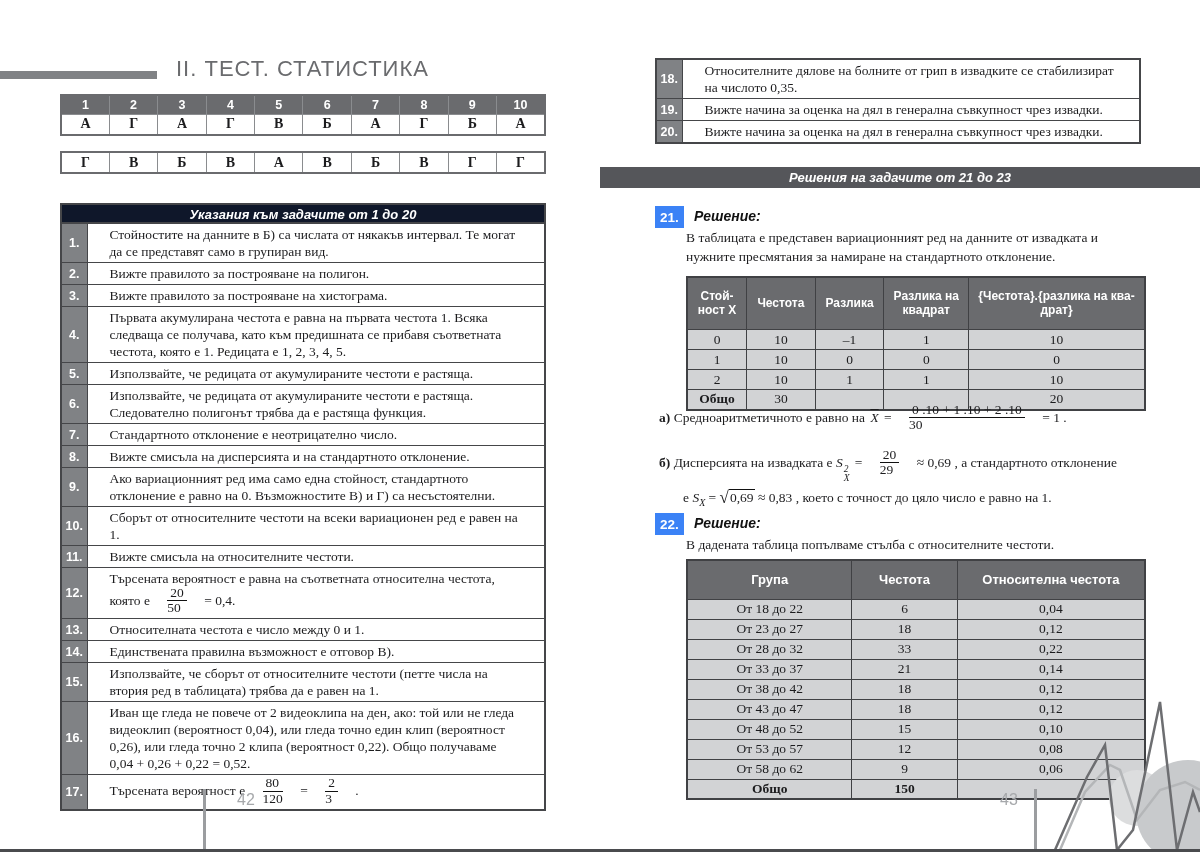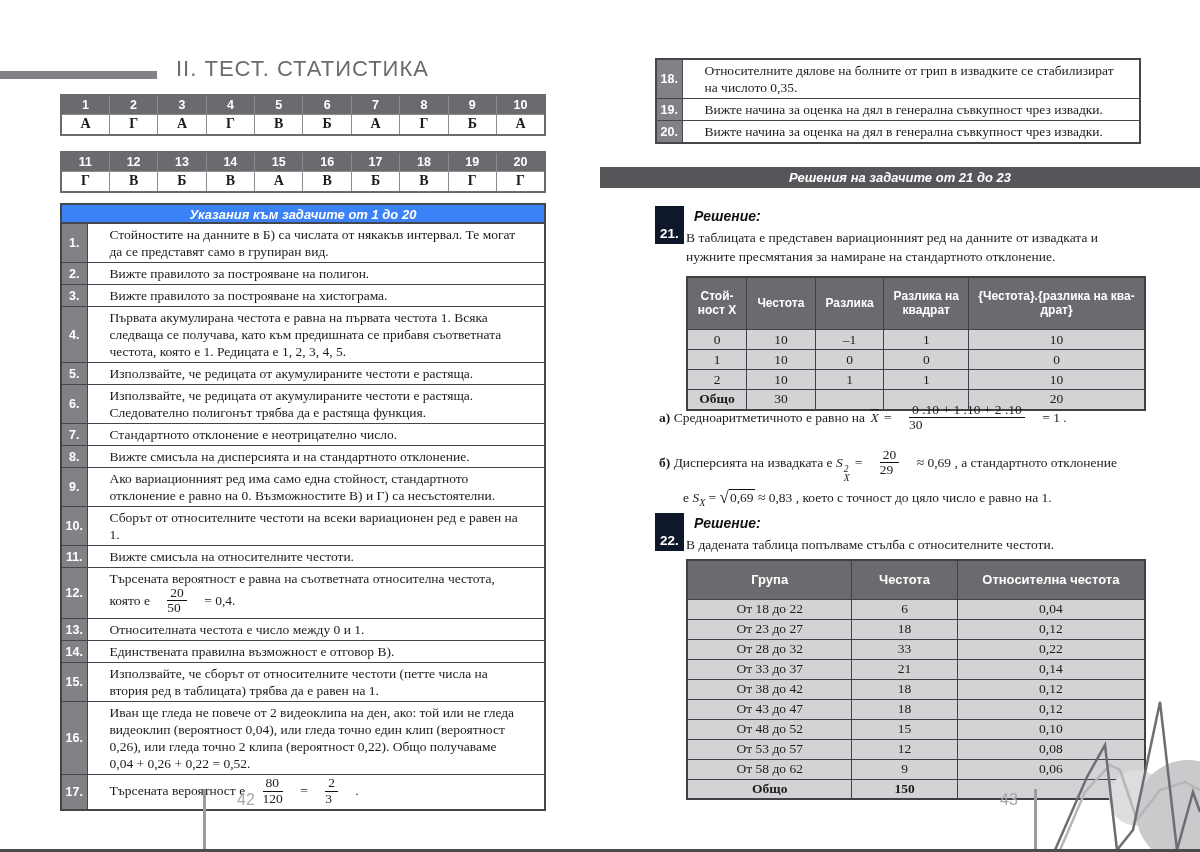--- a/index.html
+++ b/index.html
@@ -16,21 +16,21 @@
   
   table{border-collapse:collapse}
   .ans{width:486px;table-layout:fixed;border:2px solid #6a6b6e}
   .ans th{background:#6a6b6e;color:#fff;font-family:"Liberation Sans",sans-serif;
           font-size:12.5px;font-weight:bold;height:19px;border:1px solid #8a8c8f}
   .ans td{background:#fff;font-weight:bold;font-size:14px;text-align:center;height:21px;
           border:1px solid #8a8c8f}
 
   
   .hints{width:486px;border:2px solid #454649;table-layout:fixed}
-  .hints caption{background:#3b82f6;color:#fff;font-family:"Liberation Sans",sans-serif;
+  .hints caption{background:#0f172a;color:#fff;font-family:"Liberation Sans",sans-serif;
                  font-style:italic;font-weight:bold;font-size:13px;height:19px;line-height:19px;
                  caption-side:top;border:2px solid #454649;border-bottom:none}
   .hints td{border:1px solid #454649;vertical-align:middle}
   .hints .hn{width:26px;background:#808285;color:#fff;text-align:center;
              font-family:"Liberation Sans",sans-serif;font-weight:bold;font-size:12.5px}
   .hints .ht{background:#fff;padding:2px 22px;font-size:13.5px;line-height:17px}
 
   
   .frac{display:inline-block;vertical-align:middle;text-align:left;line-height:1.05;
         margin:0 14px;position:relative;top:-1px}
@@ -42,22 +42,22 @@
   .svar{font-style:italic}
   .subx{font-size:10px;font-style:italic}
   .rad{font-size:17px;vertical-align:-1px}
   .radbody{border-top:1.2px solid #111;padding:0 1px}
   .fline{font-size:13.5px;line-height:19px}
 
   
   #solutions-bar{left:600px;top:167px;width:600px;height:21px;background:#55565a;
                  color:#fff;font-family:"Liberation Sans",sans-serif;font-style:italic;
                  font-weight:bold;font-size:13px;text-align:center;line-height:21px}
-  .solnum{background:#0f172a;color:#fff;font-family:"Liberation Sans",sans-serif;
-          font-weight:bold;font-size:13.5px;padding:20px 5px 3px}
+  .solnum{background:#3b82f6;color:#fff;font-family:"Liberation Sans",sans-serif;
+          font-weight:bold;font-size:13.5px;padding:4px 5px 3px}
   .sollabel{font-family:Liberation Sans, sans-serif;font-style:italic;font-weight:bold;
             font-size:14px;color:#111}
   .intro{width:462px;font-size:13.5px;line-height:18.5px}
 
   
   .stable{width:460px;border:2px solid #404144}
   .stable th{background:#6a6b6e;color:#fff;font-family:"Liberation Sans",sans-serif;
              font-weight:bold;font-size:12px;line-height:13.5px;border:1px solid #404144;
              padding:12px 2px;vertical-align:middle}
   .stable th span{display:block;text-align:center}
@@ -106,32 +106,20 @@
       <td>А</td>
       <td>Г</td>
       <td>Б</td>
       <td>А</td>
     </tr>
   </tbody>
     </table>
 
   <table class="abs ans" style="left:60px;top:151px">
     <tbody>
-        <tr>
-      <th>11</th>
-      <th>12</th>
-      <th>13</th>
-      <th>14</th>
-      <th>15</th>
-      <th>16</th>
-      <th>17</th>
-      <th>18</th>
-      <th>19</th>
-      <th>20</th>
-    </tr>
     <tr>
       <td>Г</td>
       <td>В</td>
       <td>Б</td>
       <td>В</td>
       <td>А</td>
       <td>В</td>
       <td>Б</td>
       <td>В</td>
       <td>Г</td>

